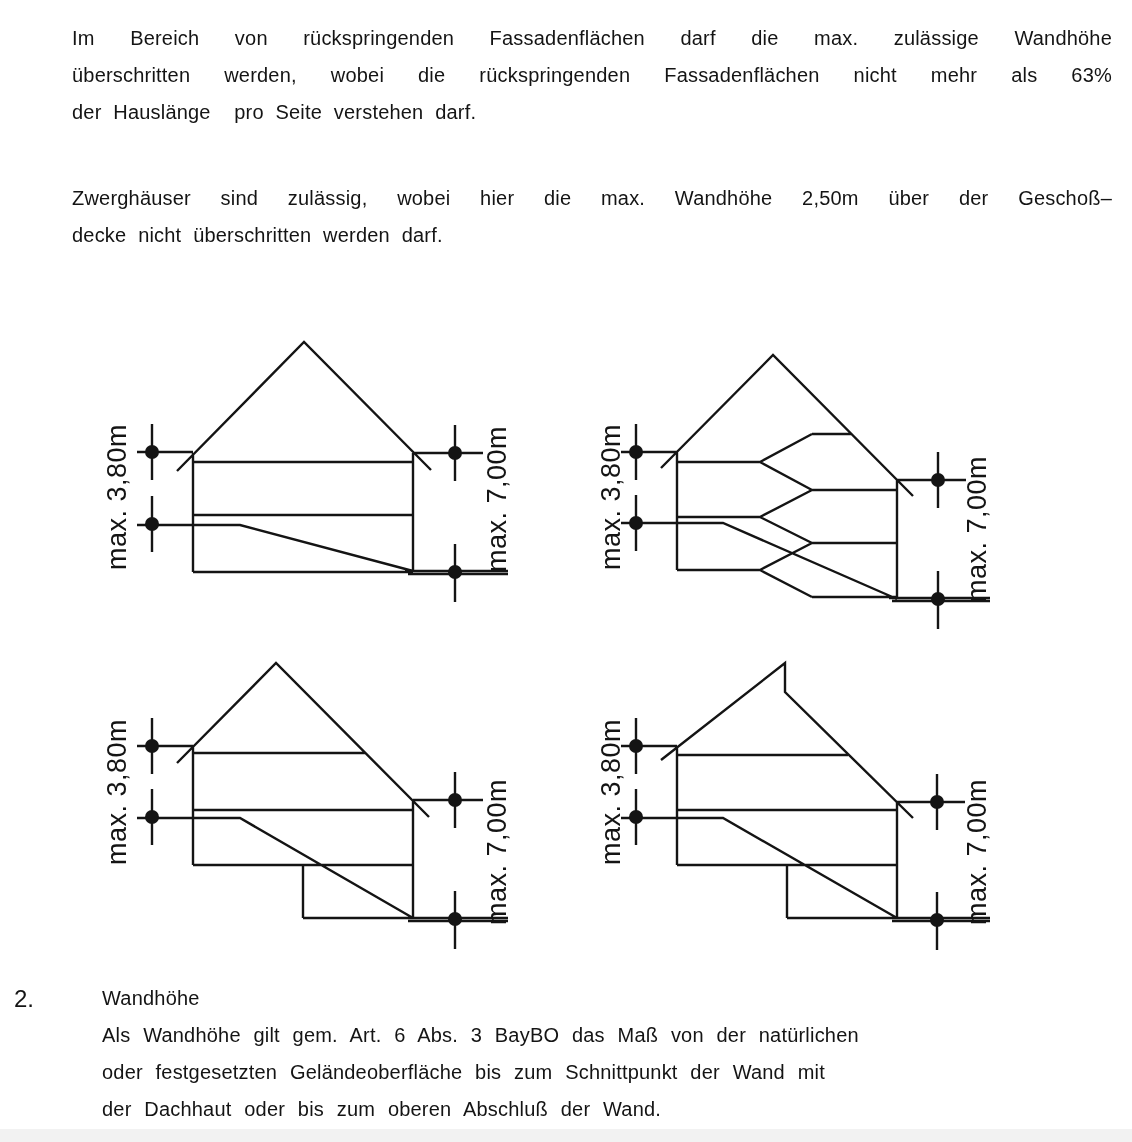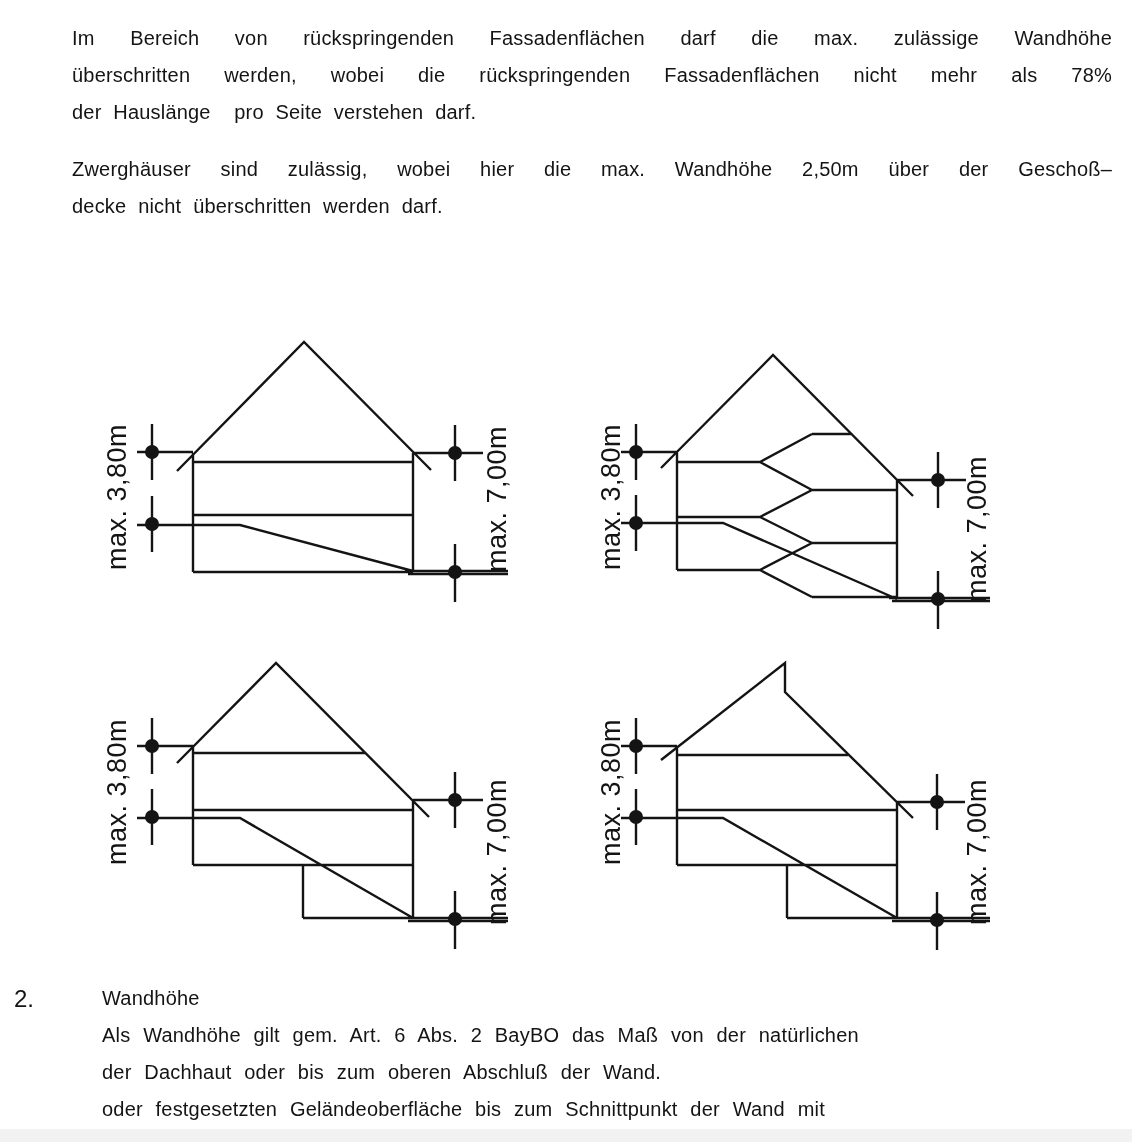--- a/index.html
+++ b/index.html
@@ -25,25 +25,25 @@
   .dim-label { font-family:"Liberation Sans", sans-serif; font-size:27px; fill:#141414; letter-spacing:0.5px; }
   .bottom-strip { position:absolute; left:0; top:1129px; width:1132px; height:13px; background:#f2f2f2; }
 </style>
 </head>
 <body>
 
 <div class="page">
 
   <div class="tblock" style="top:20px">
     <span class="line just">Im Bereich von rückspringenden Fassadenflächen darf die max. zulässige Wandhöhe</span>
-    <span class="line just">überschritten werden, wobei die rückspringenden Fassadenflächen nicht mehr als 78%</span>
+    <span class="line just">überschritten werden, wobei die rückspringenden Fassadenflächen nicht mehr als 63%</span>
     <span class="line plain">der Hauslänge  pro Seite verstehen darf.</span>
   </div>
 
-  <div class="tblock" style="top:151px">
+  <div class="tblock" style="top:180px">
     <span class="line just">Zwerghäuser sind zulässig, wobei hier die max. Wandhöhe 2,50m über der Geschoß–</span>
     <span class="line plain">decke nicht überschritten werden darf.</span>
   </div>
 
 
   <svg class="sketches-svg" width="1132" height="640" viewBox="0 330 1132 640">
 
     <g>
       <path class="sketch-line" d="
         M177,471 L304,342 L431,470
@@ -139,19 +139,19 @@
       <circle class="marker-dot" cx="937" cy="802" r="7"></circle>
       <circle class="marker-dot" cx="937" cy="920" r="7"></circle>
       <text class="dim-label" transform="translate(620,865) rotate(-90)">max.  3,80m</text>
       <text class="dim-label" transform="translate(986,925) rotate(-90)">max.  7,00m</text>
     </g>
   </svg>
 
   <div class="sec2num">2.</div>
   <div class="tblock sec2" style="top:980px">
     <span class="line plain">Wandhöhe</span>
-    <span class="line plain">Als Wandhöhe gilt gem. Art. 6 Abs. 2 BayBO das Maß von der natürlichen</span>
+    <span class="line plain">Als Wandhöhe gilt gem. Art. 6 Abs. 3 BayBO das Maß von der natürlichen</span>
+    <span class="line plain">oder festgesetzten Geländeoberfläche bis zum Schnittpunkt der Wand mit</span>
     <span class="line plain">der Dachhaut oder bis zum oberen Abschluß der Wand.</span>
-    <span class="line plain">oder festgesetzten Geländeoberfläche bis zum Schnittpunkt der Wand mit</span>
   </div>
 
   <div class="bottom-strip"></div>
 </div>
 
 </body></html>

